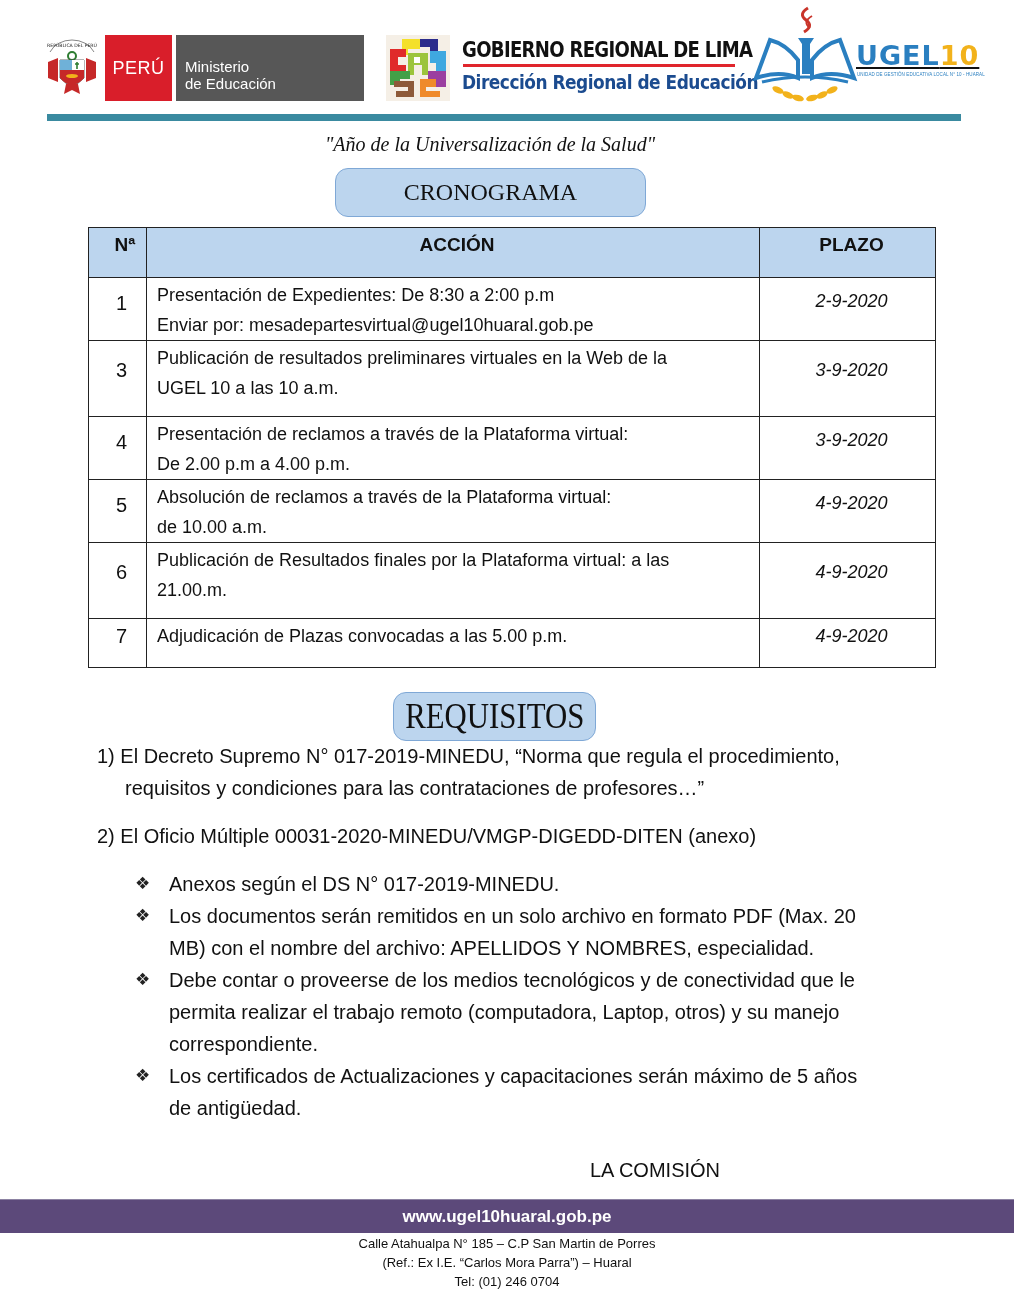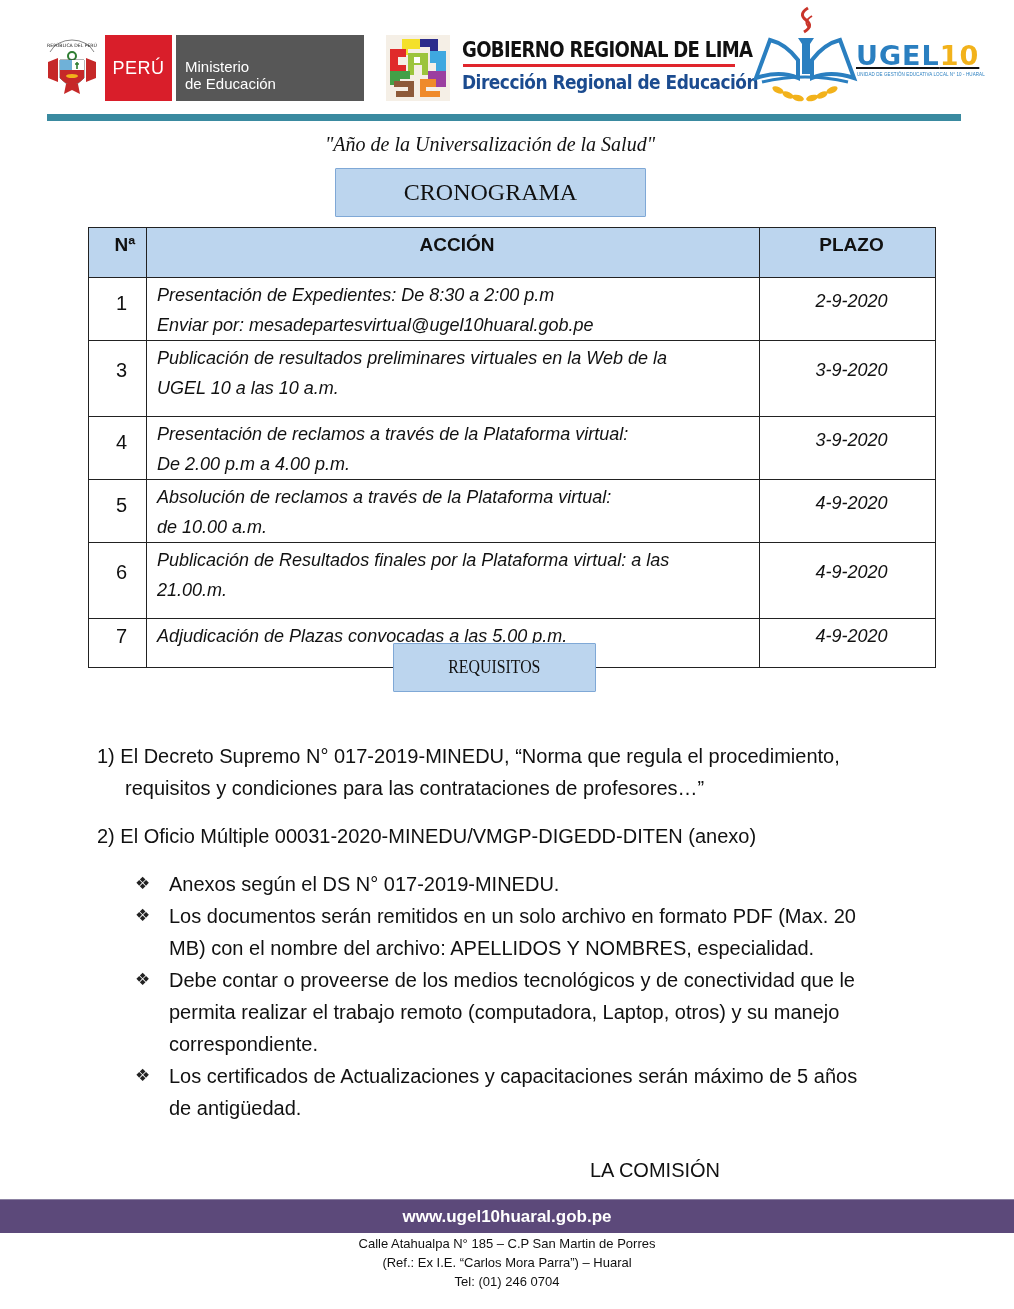--- a/index.html
+++ b/index.html
@@ -23,34 +23,34 @@
   .ugel-word { position: absolute; left: 856px; top: 40px; font-family: "DejaVu Sans", sans-serif; font-weight: bold; font-size: 27px;
                letter-spacing: 1px; white-space: nowrap; text-decoration: underline; }
   .ugel-word .u { color: #2a7fc0; }
   .ugel-word .n { color: #f2b21b; }
   .ugel-tag { position: absolute; left: 857px; top: 72px; font-size: 4.5px; color: #2a7fc0; white-space: nowrap; letter-spacing: 0.1px; }
   .header-rule { position: absolute; left: 47px; top: 114px; width: 914px; height: 7px; background: #3a8aa0; }
 
   
   .motto { position: absolute; left: 0; top: 133px; width: 980px; text-align: center; font-family: "Liberation Serif", serif;
            font-style: italic; font-size: 20px; color: #111; }
-  .section-badge { position: absolute; background: #bcd5ee; border: 1.5px solid #7fa8d6; border-radius: 1px;
+  .section-badge { position: absolute; background: #bcd5ee; border: 1.5px solid #7fa8d6; border-radius: 13px;
                    font-family: "Liberation Serif", serif; color: #111; display: flex; align-items: center; justify-content: center; }
   .badge-crono { left: 335px; top: 168px; width: 311px; height: 49px; font-size: 24px; }
-  .badge-req { left: 393px; top: 643px; width: 203px; height: 49px; font-size: 18px; transform-origin: center; }
+  .badge-req { left: 393px; top: 692px; width: 203px; height: 49px; font-size: 35px; transform-origin: center; }
   .badge-req span { display: inline-block; transform: scaleX(0.88); }
 
   
   .crono-table { position: absolute; left: 88px; top: 227px; width: 847px; border-collapse: collapse; table-layout: fixed; }
   .crono-table th, .crono-table td { border: 1.5px solid #222; font-family: "Liberation Sans", sans-serif; padding-left: 8px; }
   .crono-table th { background: #bcd5ee; font-size: 19px; font-weight: bold; vertical-align: top; padding-top: 6px; height: 50px; }
   .crono-table th.c-num { text-align: center; padding-left: 15px; }
   .crono-table td { font-size: 18px; line-height: 30px; vertical-align: top; }
   .crono-table td.c-num { text-align: center; font-size: 20px; padding-top: 10px; }
-  .crono-table td.c-act { padding: 2px 10px 0 10px; font-style: italic; }
+  .crono-table td.c-act { padding: 2px 10px 0 10px; }
   .crono-table td.c-date { text-align: center; padding-top: 8px; font-style: italic; }
   .col-num { width: 58px; } .col-act { width: 613px; } .col-date { width: 176px; }
   .act-line { display: block; white-space: nowrap; }
 
   
   .req { position: absolute; font-size: 20px; line-height: 32px; color: #111; white-space: nowrap; }
   .req-1 { left: 97px; top: 740px; }
   .req-1 .cont { display: block; padding-left: 28px; }
   .req-2 { left: 97px; top: 820px; }
   .bullets { position: absolute; left: 135px; top: 868px; width: 800px; list-style: none; }

